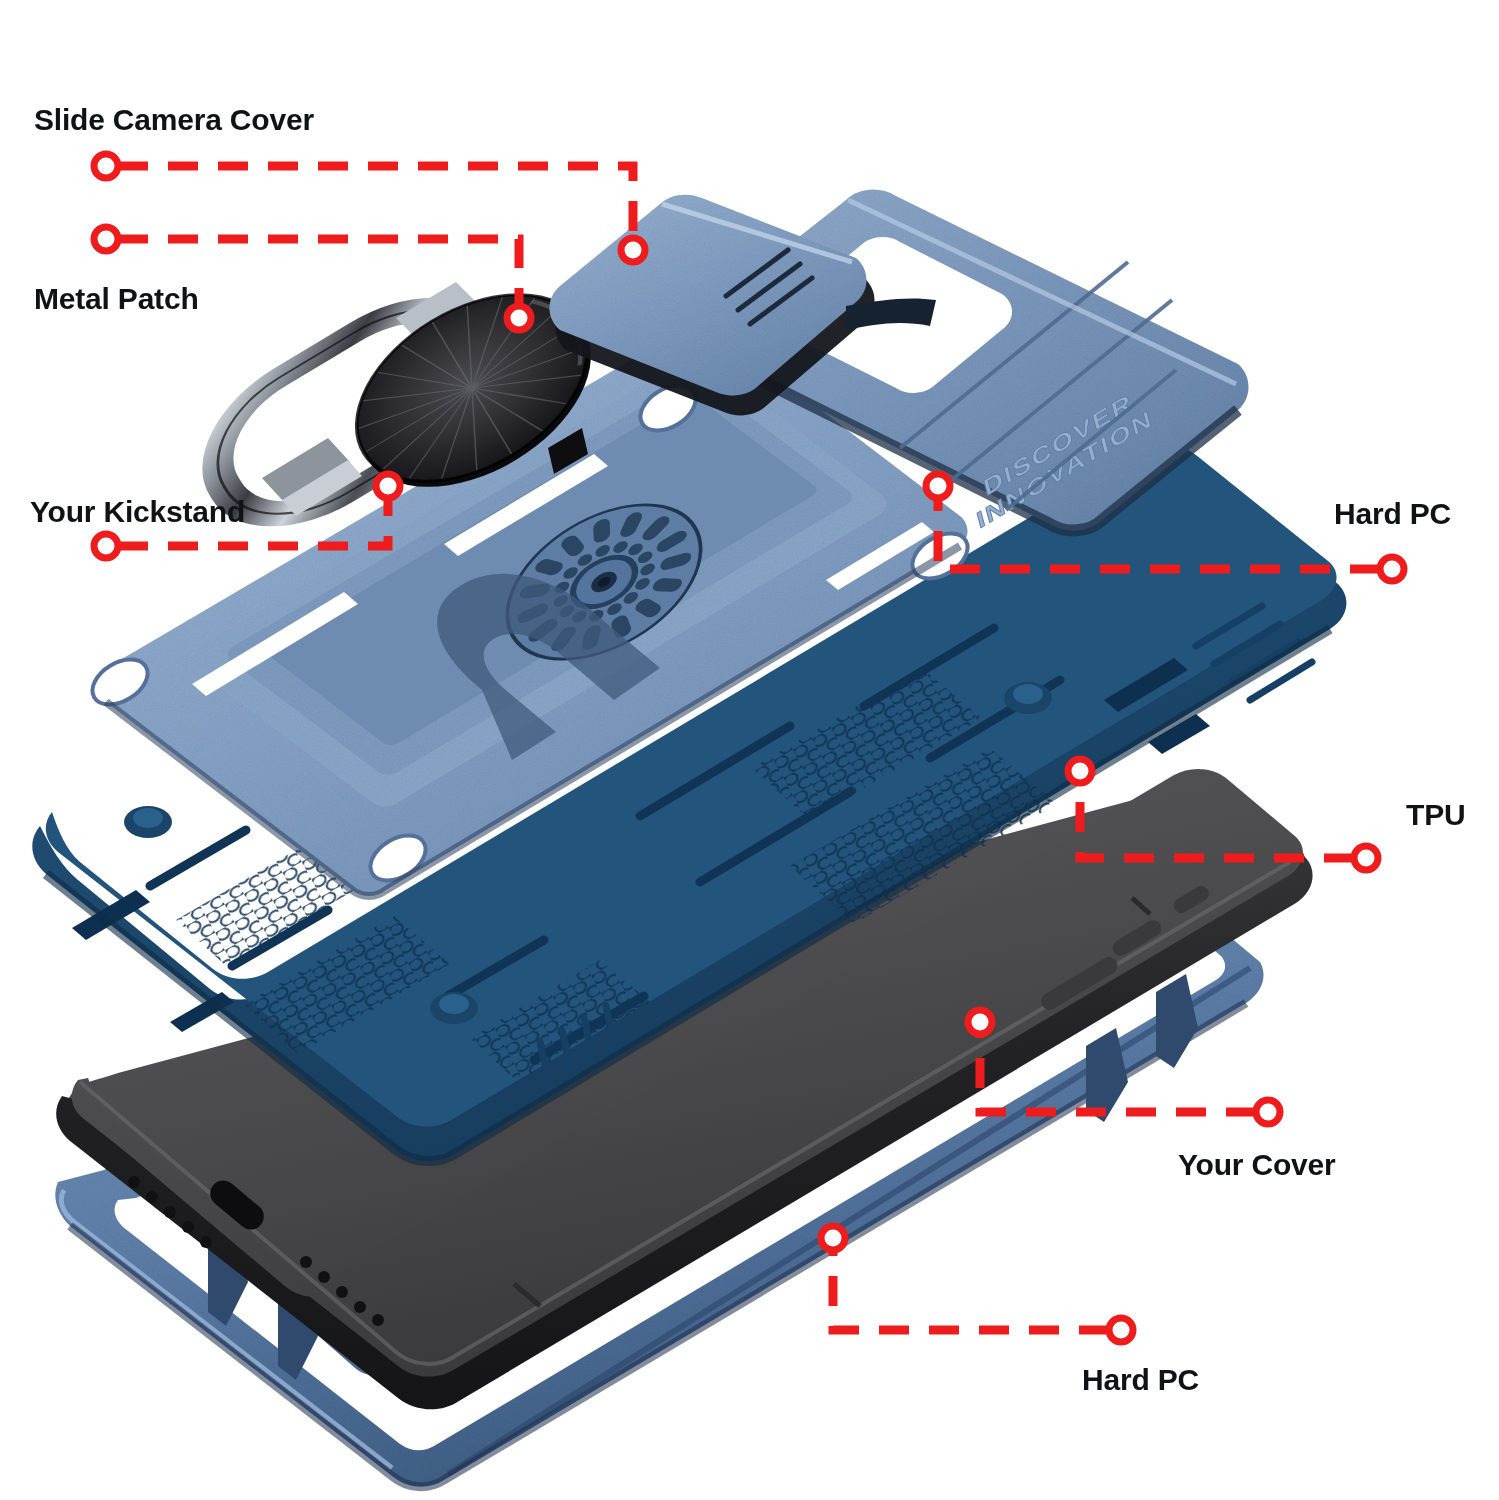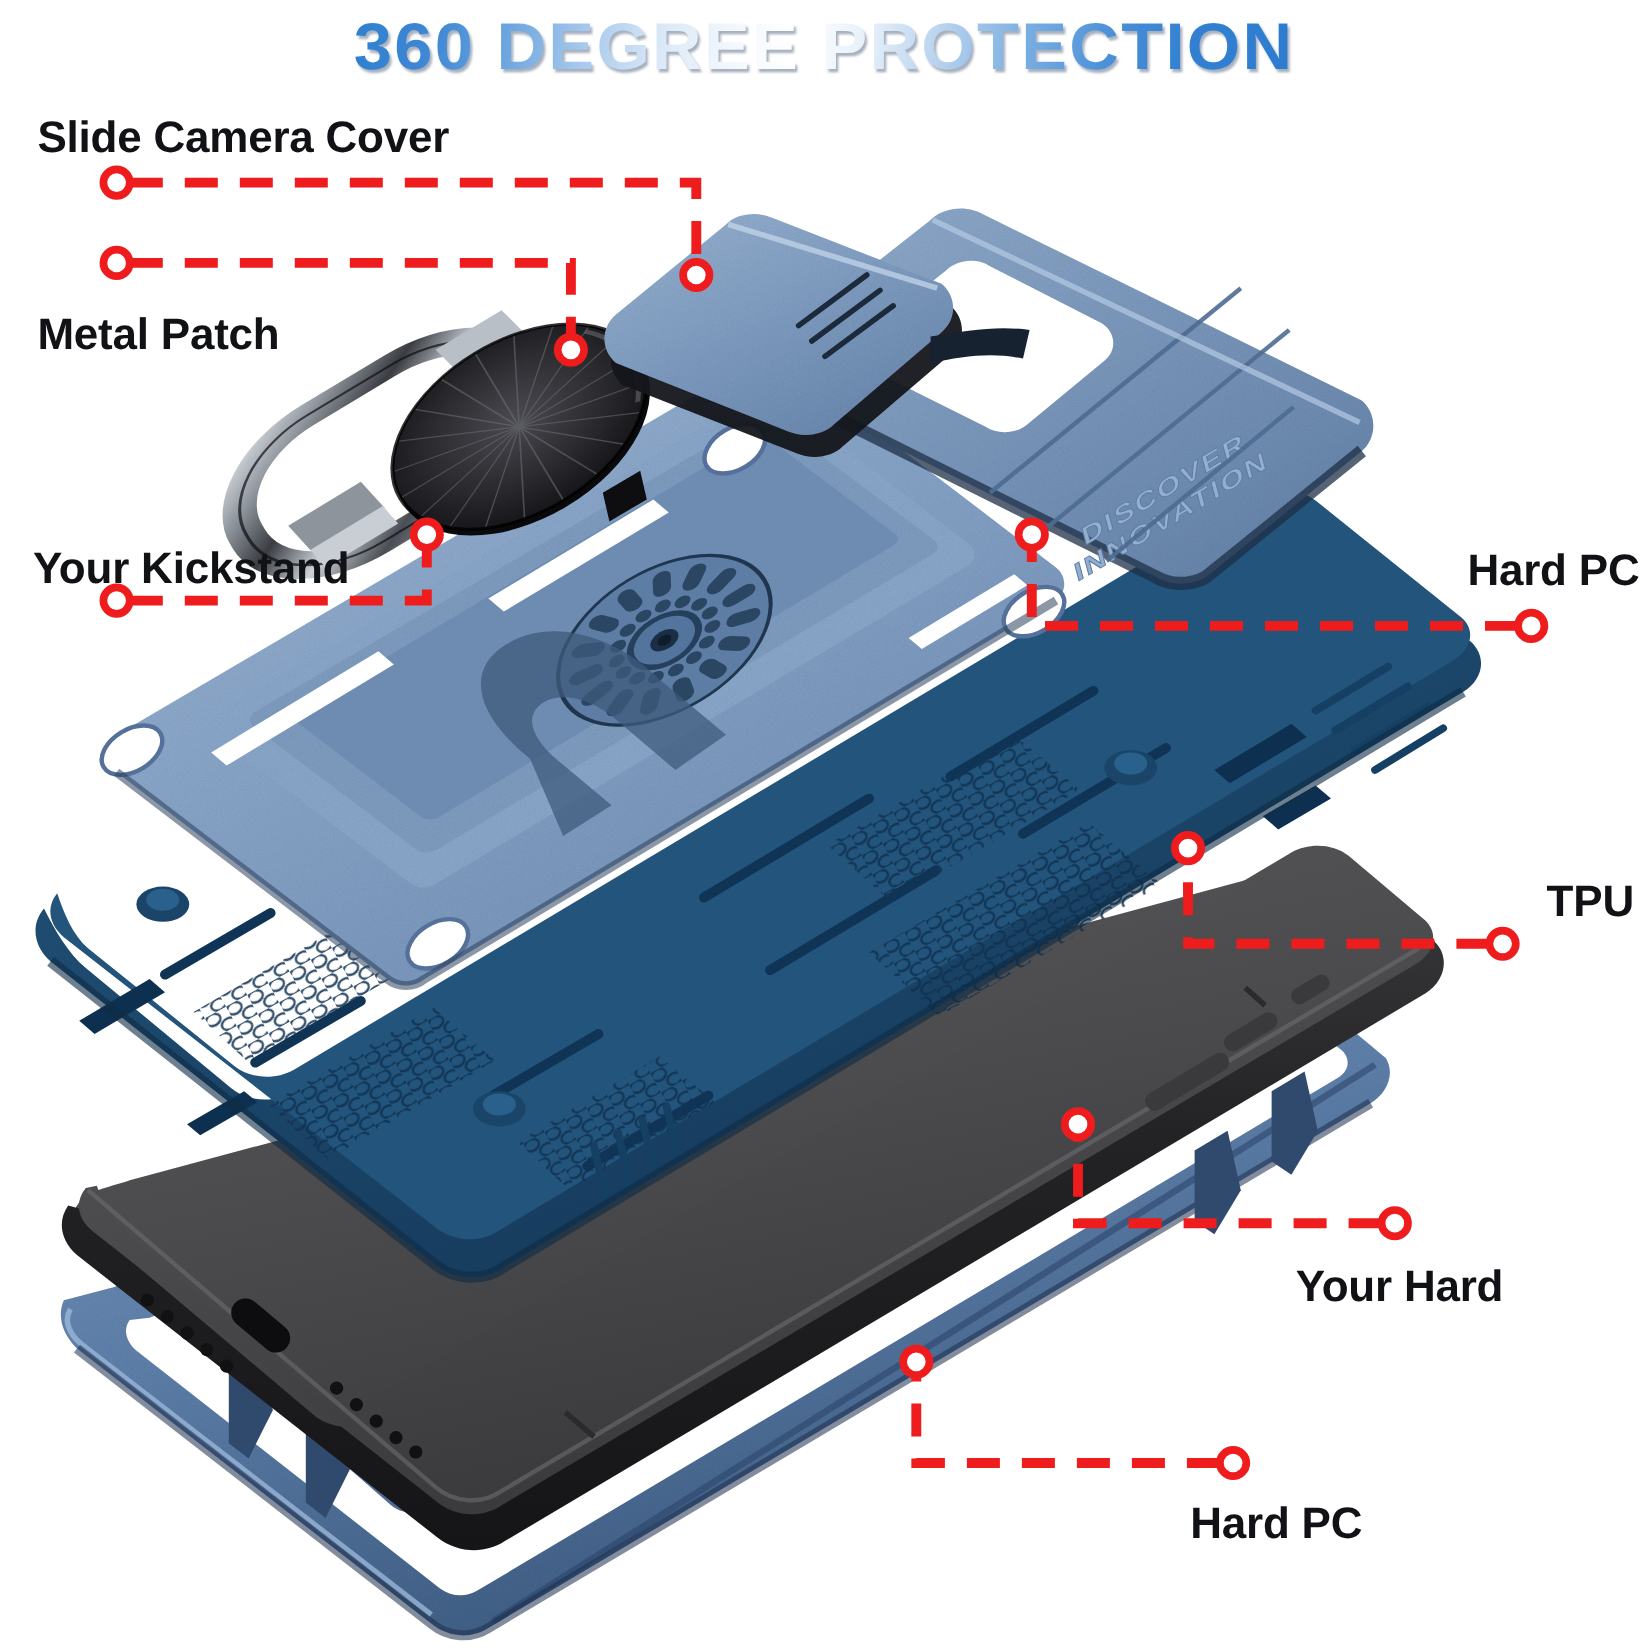--- a/index.html
+++ b/index.html
@@ -35,40 +35,37 @@
     color:transparent;
     -webkit-text-fill-color:transparent;
     filter:drop-shadow(2px 3px 1px rgba(60,80,110,.45));
   }
 
   
   .label{
     position:absolute;
     font-family:"Liberation Sans", sans-serif;
     font-weight:bold;
-    font-size:40px;
+    font-size:30px;
     color:#111215;
     white-space:nowrap;
     letter-spacing:-0.2px;
   }
 
   
   #callouts{ position:absolute; inset:0; pointer-events:none; }
 
   
   #art{ position:absolute; inset:0; }
 </style>
 </head>
 <body>
 
 <div id="stage">
 
-  <div class="title-wrap">
-    <span class="title">360 DEGREE PROTECTION</span>
-  </div>
 
   <svg id="art" viewBox="0 0 1499 1500">
     <defs>
 
       <filter id="speckle" x="-10%" y="-10%" width="120%" height="120%">
         <feTurbulence type="fractalNoise" baseFrequency="0.9" numOctaves="3" seed="7" result="n"></feTurbulence>
         <feColorMatrix in="n" type="saturate" values="0" result="g"></feColorMatrix>
         <feComponentTransfer in="g" result="c">
           <feFuncA type="linear" slope="0.30" intercept="0"></feFuncA>
         </feComponentTransfer>
@@ -696,16 +693,16 @@
       <circle cx="1121" cy="1330" r="12"></circle>
       <circle cx="833" cy="1238" r="12"></circle>
     </g>
   </svg>
 
   <div class="label" style="left:34px;  top:103px;">Slide Camera Cover</div>
   <div class="label" style="left:34px;  top:282px;">Metal Patch</div>
   <div class="label" style="left:30px;  top:495px;">Your Kickstand</div>
   <div class="label" style="left:1334px;top:497px;">Hard PC</div>
   <div class="label" style="left:1406px;top:798px;">TPU</div>
-  <div class="label" style="left:1178px;top:1148px;">Your Hard</div>
+  <div class="label" style="left:1178px;top:1148px;">Your Cover</div>
   <div class="label" style="left:1082px;top:1363px;">Hard PC</div>
 
 </div>
 
 </body></html>

